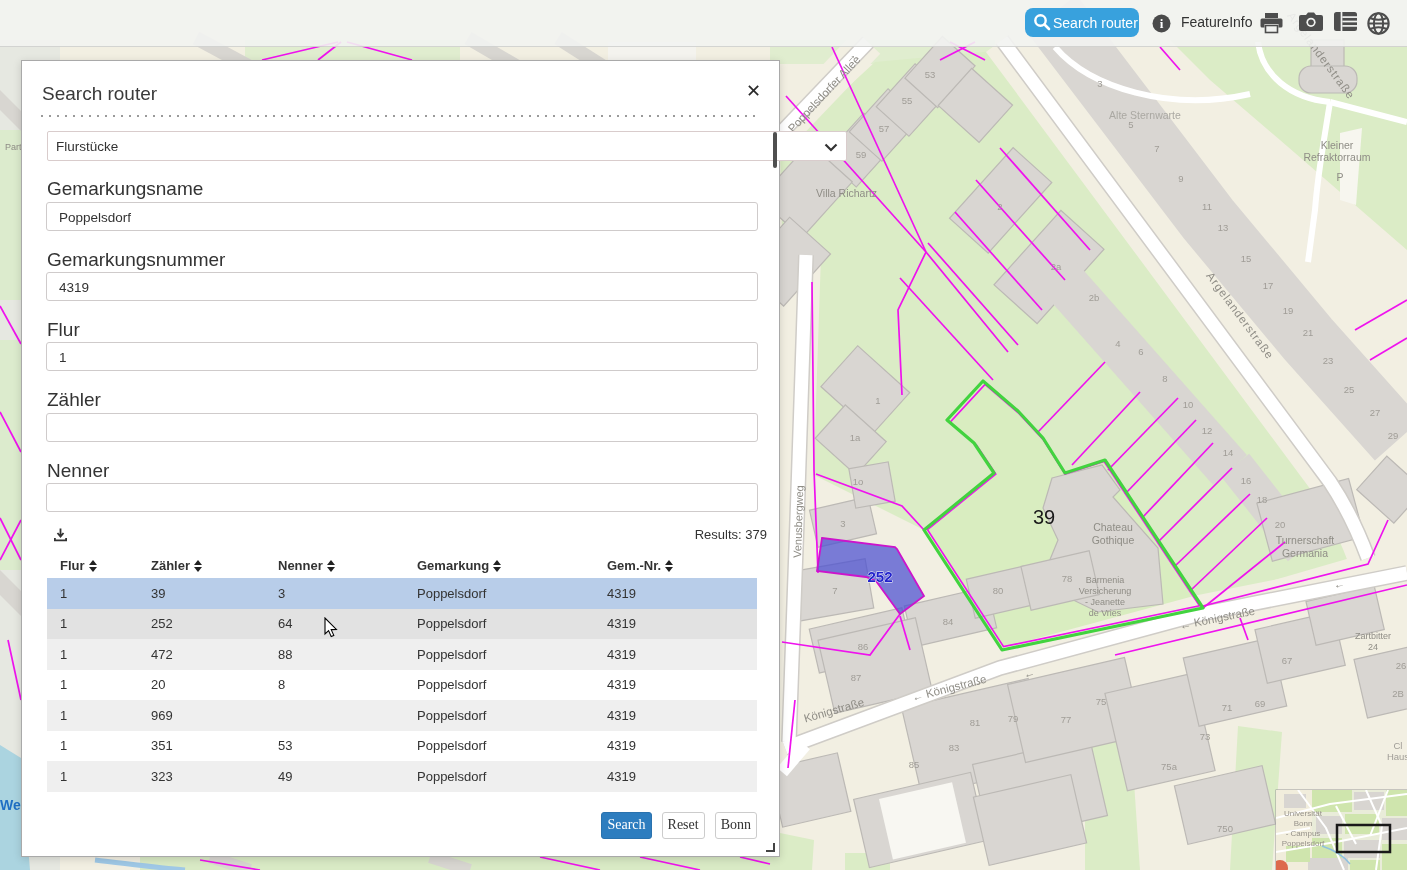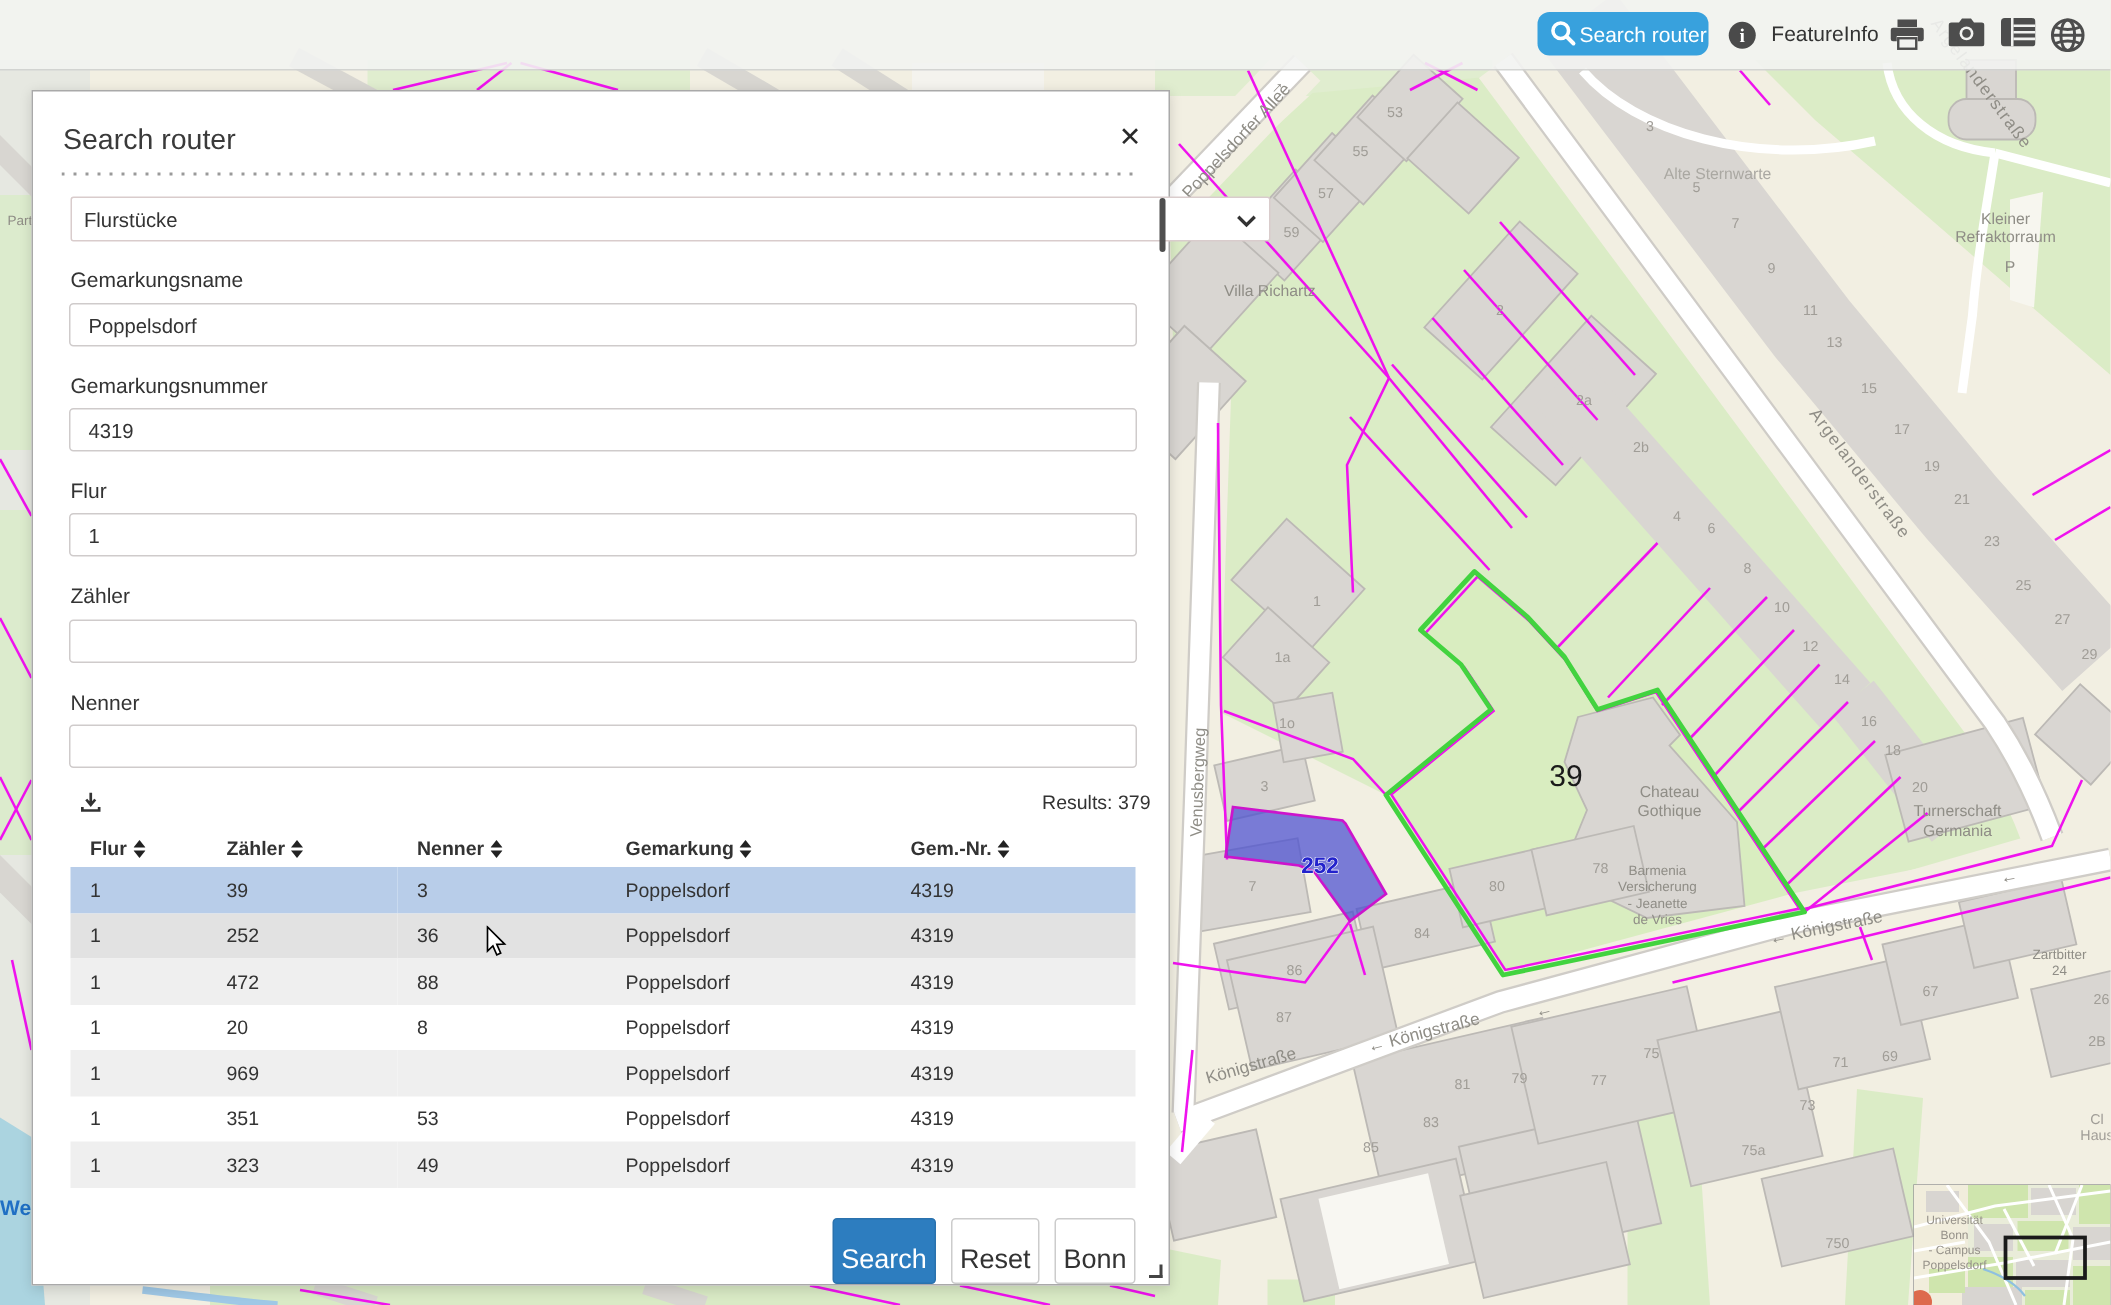--- a/index.html
+++ b/index.html
@@ -10,35 +10,35 @@
 #searchbtn span { position:absolute; left:28px; top:7px; white-space:nowrap; font-size:14px; }
 .tbicon { position:absolute; top:12px; }
 #featinfo { position:absolute; left:1152px; top:14px; font-size:14px; color:#333; }
 #featinfo span { vertical-align:2px; margin-left:6px;text-align:right; }
 #dialog { position:absolute; left:21px; top:60px; width:759px; height:797px; background:#fff; border:1px solid #a9a9a9; box-shadow:0 2px 8px rgba(0,0,0,0.15); }
 #dlgtitle { position:absolute; left:20px; top:22px; font-size:19px; color:#3a3a3a; }
 #dlgclose { position:absolute; right:18px; top:19px; font-size:18px; font-weight:normal; color:#2a2a2a; }
 #dotline { position:absolute; left:19px; top:54px; width:717px; height:2px; background-image:linear-gradient(to right,#9a9a9a 2px,transparent 2px); background-size:8px 2px; background-repeat:repeat-x; }
 .sel { position:absolute; left:25px; width:800px; height:30px; border:1px solid #d9cccc; border-radius:2px; background:#fff; }
 .sel .st { position:absolute; left:8px; top:7px; font-size:13.5px; color:#333; }
-.lbl { position:absolute; left:25px; font-size:14px; color:#333; }
+.lbl { position:absolute; left:25px; font-size:19px; color:#333; }
 .inp { position:absolute; left:24px; width:712px; height:29px; border:1px solid #cfcbcb; border-radius:3px; background:#fff; font-size:13.5px; color:#333; }
 .inp span { position:absolute; left:12px; top:7px; }
 #results { position:absolute; right:12px; top:466px; font-size:13px; color:#333; }
 #dlicon { position:absolute; left:31px; top:467px; }
 table#rtab { position:absolute; left:25px; top:491px; width:710px; border-collapse:collapse; table-layout:fixed; font-size:13px; color:#333; }
 #rtab th { text-align:left; font-weight:bold; padding:0 0 0 13px; height:26px; vertical-align:middle; }
 #rtab td { padding:0 0 0 13px; height:30.5px; vertical-align:middle; }
 #rtab .c1{width:91px} #rtab .c2{width:127px} #rtab .c3{width:139px} #rtab .c4{width:190px} #rtab .c5{width:163px}
 .r-sel td { background:#b8cde9; }
 .r-hov td { background:#e2e2e2; }
 .r-odd td { background:#efefef; }
 .sorti { margin-left:4px; vertical-align:-2px; }
 #btnrow { position:absolute; right:22px; top:751px; }
-#btnrow .btn { display:inline-block; font-size:18px; padding:16px 5px 5px 5px; border-radius:3px; border:1px solid #ccc; background:#fff; color:#333; margin-left:10px; }
+#btnrow .btn { display:inline-block; font-size:14px; padding:4px 5px 5px 5px; border-radius:3px; border:1px solid #ccc; background:#fff; color:#333; margin-left:10px;font-family:Liberation Serif, serif; }
 #btnrow .primary { background:#2d7dbf; border-color:#2a72ae; color:#fff; }
 #sbthumb { position:absolute; right:2px; top:71px; width:4px; height:36px; background:#4f4f4f; border-radius:2px; }
 #resize { position:absolute; right:4px; bottom:4px; width:9px; height:9px; border-right:2px solid #444; border-bottom:2px solid #444; }
 #cursor { position:absolute; left:324px; top:617px; }
 </style>
 </head>
 <body>
 <svg id="map" width="1407" height="870" viewBox="0 0 1407 870">
 <defs>
 <clipPath id="mmclip">
@@ -439,21 +439,21 @@
     <tr class="r-sel">
           <td>1</td>
           <td>39</td>
           <td>3</td>
           <td>Poppelsdorf</td>
           <td>4319</td>
         </tr>
     <tr class="r-hov">
           <td>1</td>
           <td>252</td>
-          <td>36</td>
+          <td>64</td>
           <td>Poppelsdorf</td>
           <td>4319</td>
         </tr>
     <tr class="r-odd">
           <td>1</td>
           <td>472</td>
           <td>88</td>
           <td>Poppelsdorf</td>
           <td>4319</td>
         </tr>

